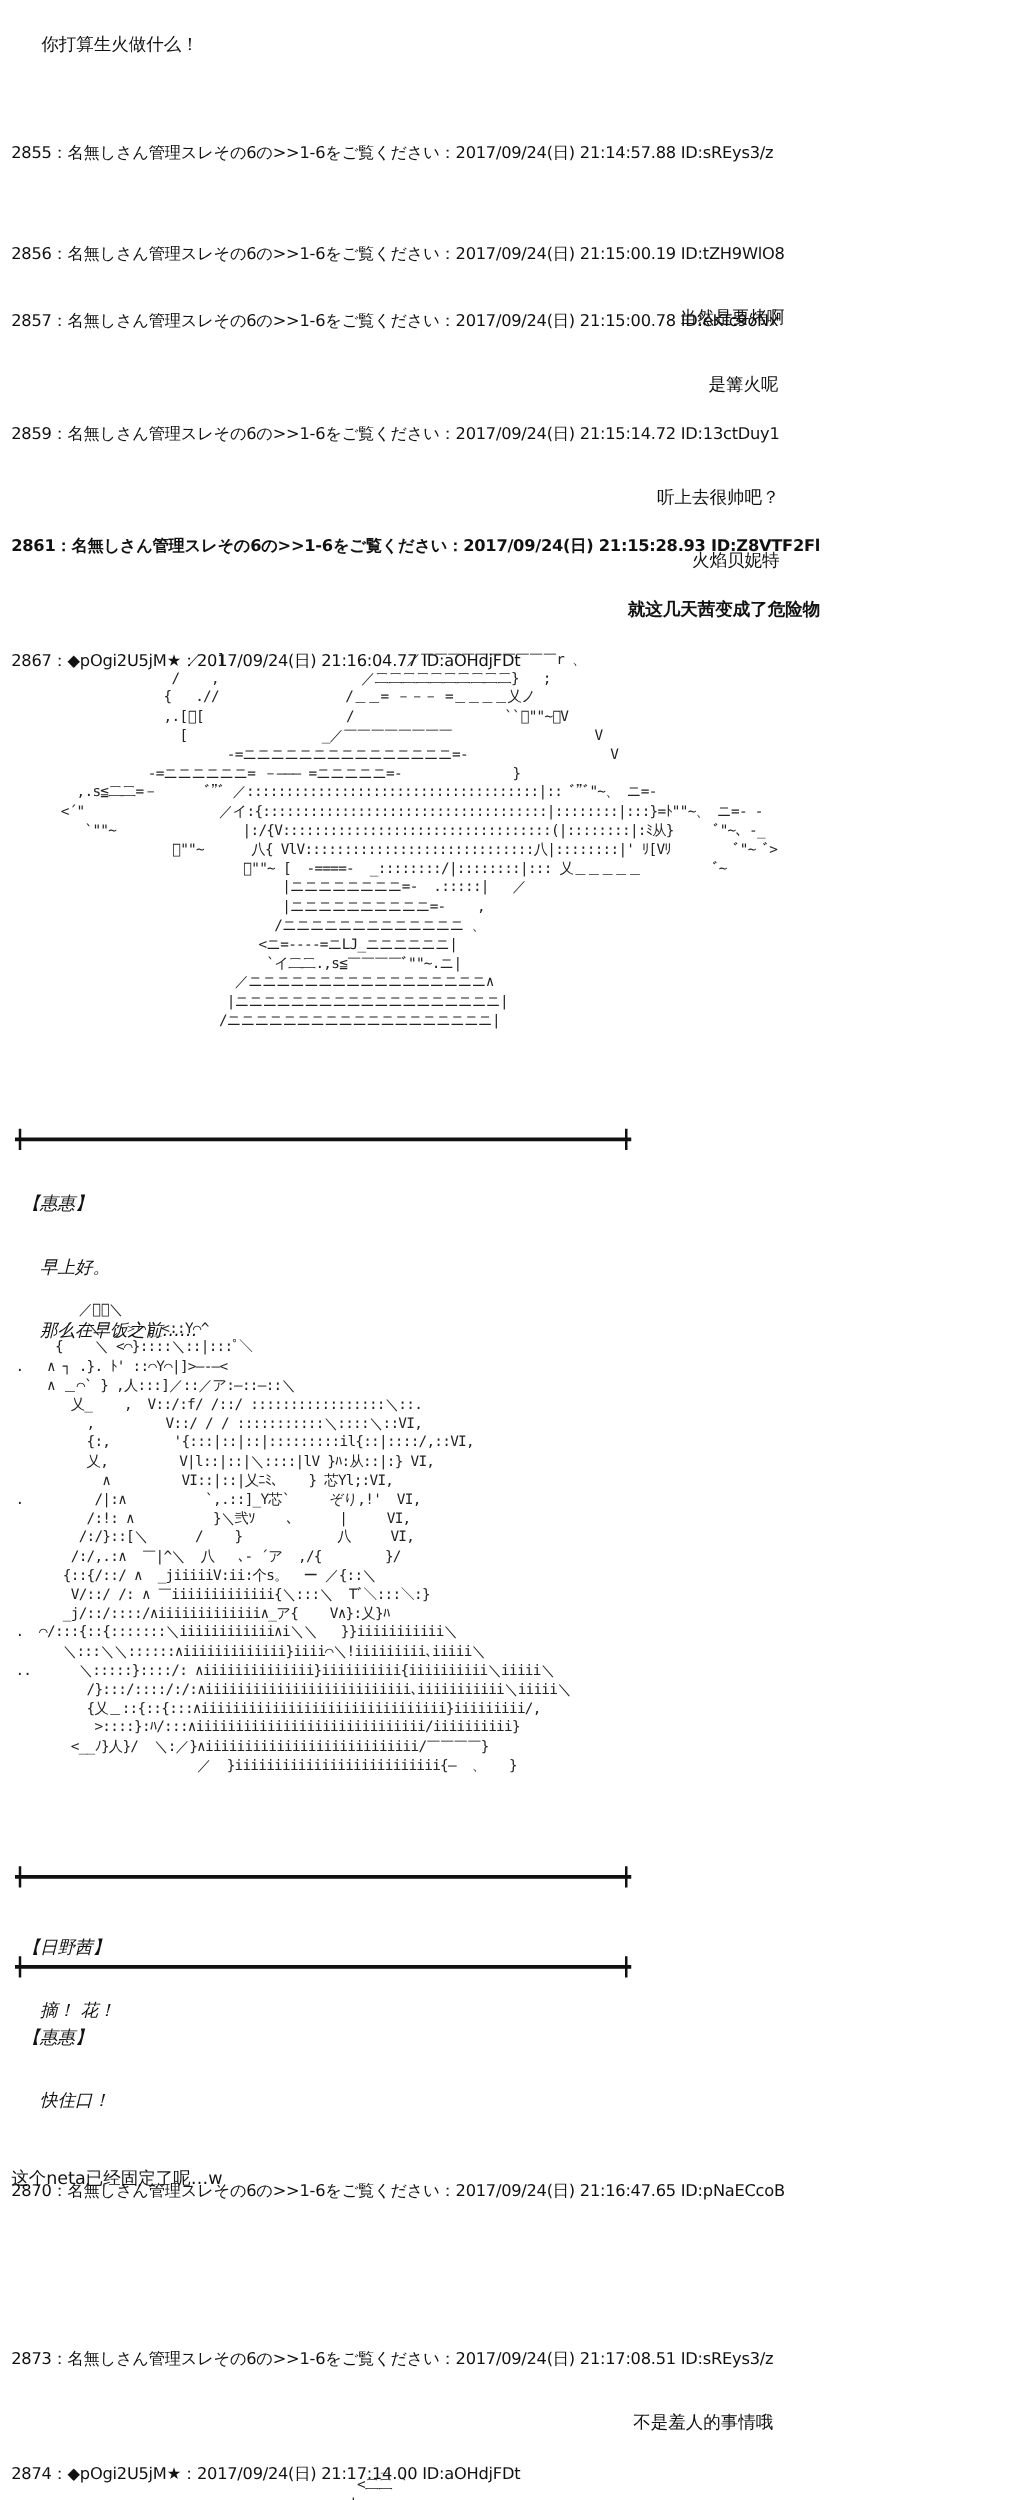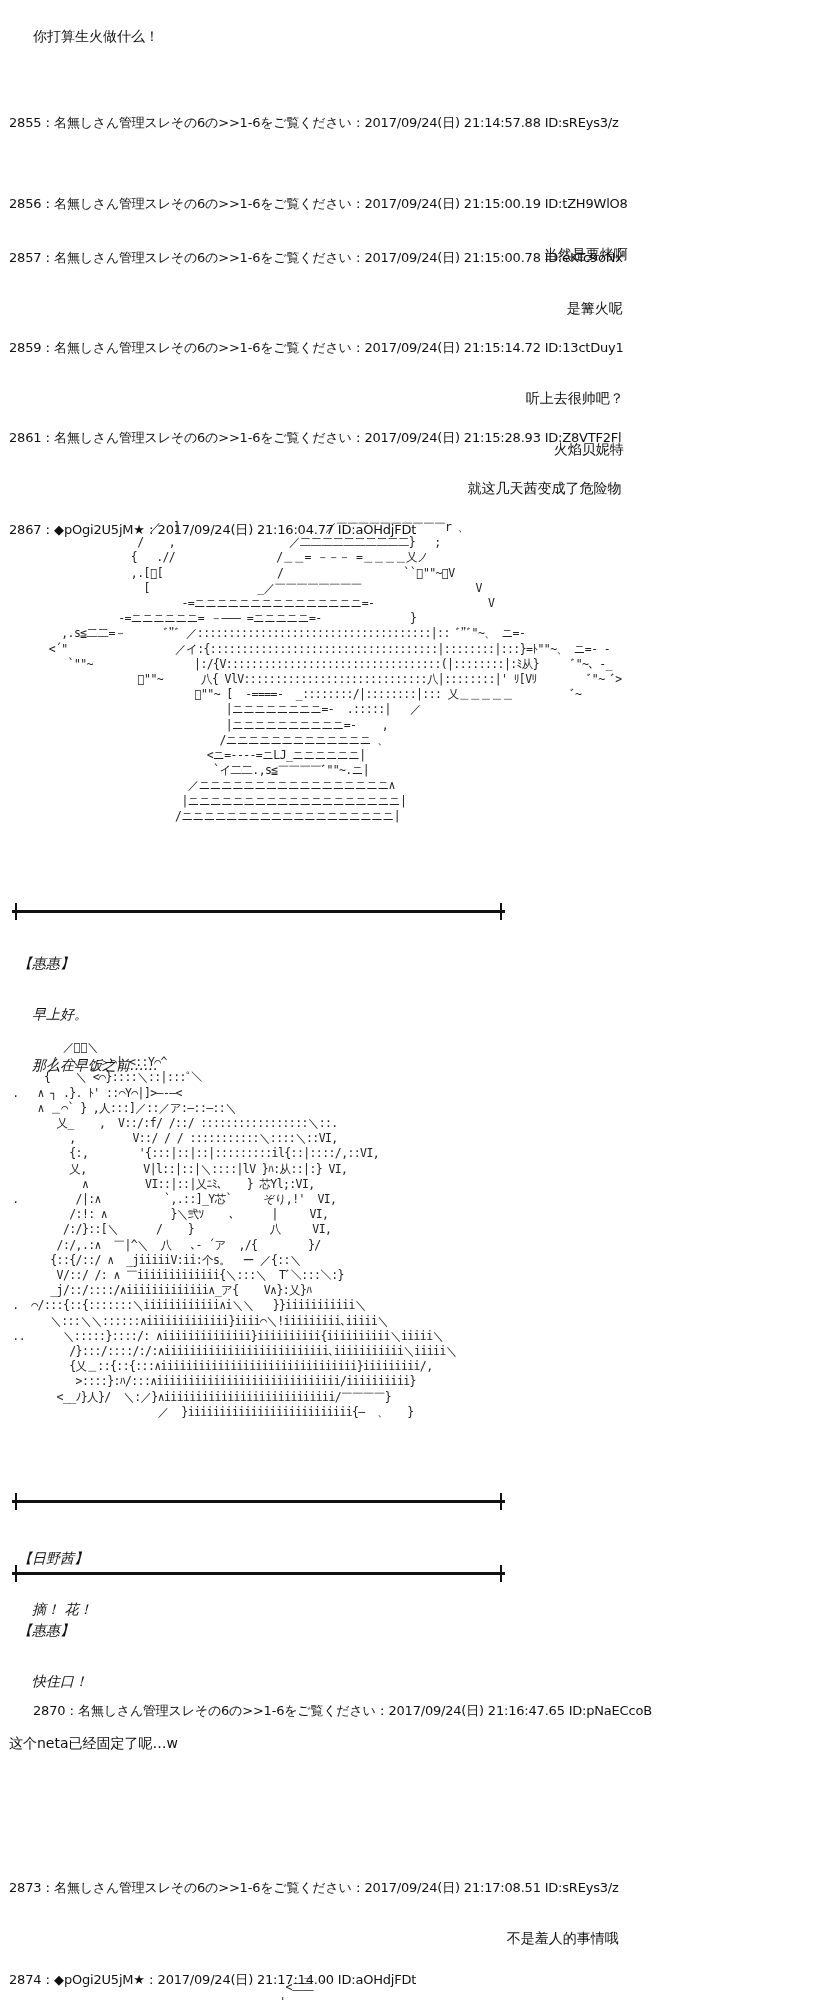--- a/index.html
+++ b/index.html
@@ -44,21 +44,21 @@
 </div>
 <div class="block" style="top:215px;">
   <span class="post-header">2857：名無しさん管理スレその6の&gt;&gt;1-6をご覧ください：2017/09/24(日) 21:15:00.78 ID:eKTc9oNx</span>
   <span class="post-body">是篝火呢</span>
 </div>
 <div class="block" style="top:305px;">
   <span class="post-header">2859：名無しさん管理スレその6の&gt;&gt;1-6をご覧ください：2017/09/24(日) 21:15:14.72 ID:13ctDuy1</span>
   <span class="post-body">听上去很帅吧？</span>
   <span class="post-body">火焰贝妮特</span>
 </div>
-<div class="block" style="top:395px;">
+<div class="block" style="top:395px;font-weight:bold;">
   <span class="post-header">2861：名無しさん管理スレその6の&gt;&gt;1-6をご覧ください：2017/09/24(日) 21:15:28.93 ID:Z8VTF2Fl</span>
   <span class="post-body">就这几天茜变成了危险物</span>
 </div>
 
 <div class="block" style="top:487px;">
   <span class="post-header">2867：◆pOgi2U5jM★：2017/09/24(日) 21:16:04.77 ID:aOHdjFDt</span>
 </div>
 
 <div class="aa" style="top:520px; left:36px;">                  ／  ]                       ／￣￣￣￣￣￣￣￣￣￣r 、
                 /    ,                  ／二二二二二二二二二二}   ;
@@ -125,21 +125,21 @@
 <div class="divider" style="top:1572px;"></div>
 
 <div class="speaker" style="top:1588px;">
   <span class="line">【惠惠】</span>
   <span class="line sub">快住口！</span>
 </div>
 
 <div class="block" style="top:1701px;">
   <span class="post-body">这个neta已经固定了呢…w</span>
 </div>
-<div class="block" style="top:1668px;margin-left:24px;">
+<div class="block" style="top:1711px;">
   <span class="post-header">2870：名無しさん管理スレその6の&gt;&gt;1-6をご覧ください：2017/09/24(日) 21:16:47.65 ID:pNaECcoB</span>
 </div>
 <div class="block" style="top:1845px;">
   <span class="post-header">2873：名無しさん管理スレその6の&gt;&gt;1-6をご覧ください：2017/09/24(日) 21:17:08.51 ID:sREys3/z</span>
   <span class="post-body">不是羞人的事情哦</span>
 </div>
 
 <div class="block" style="top:1937px;">
   <span class="post-header">2874：◆pOgi2U5jM★：2017/09/24(日) 21:17:14.00 ID:aOHdjFDt</span>
 </div>

